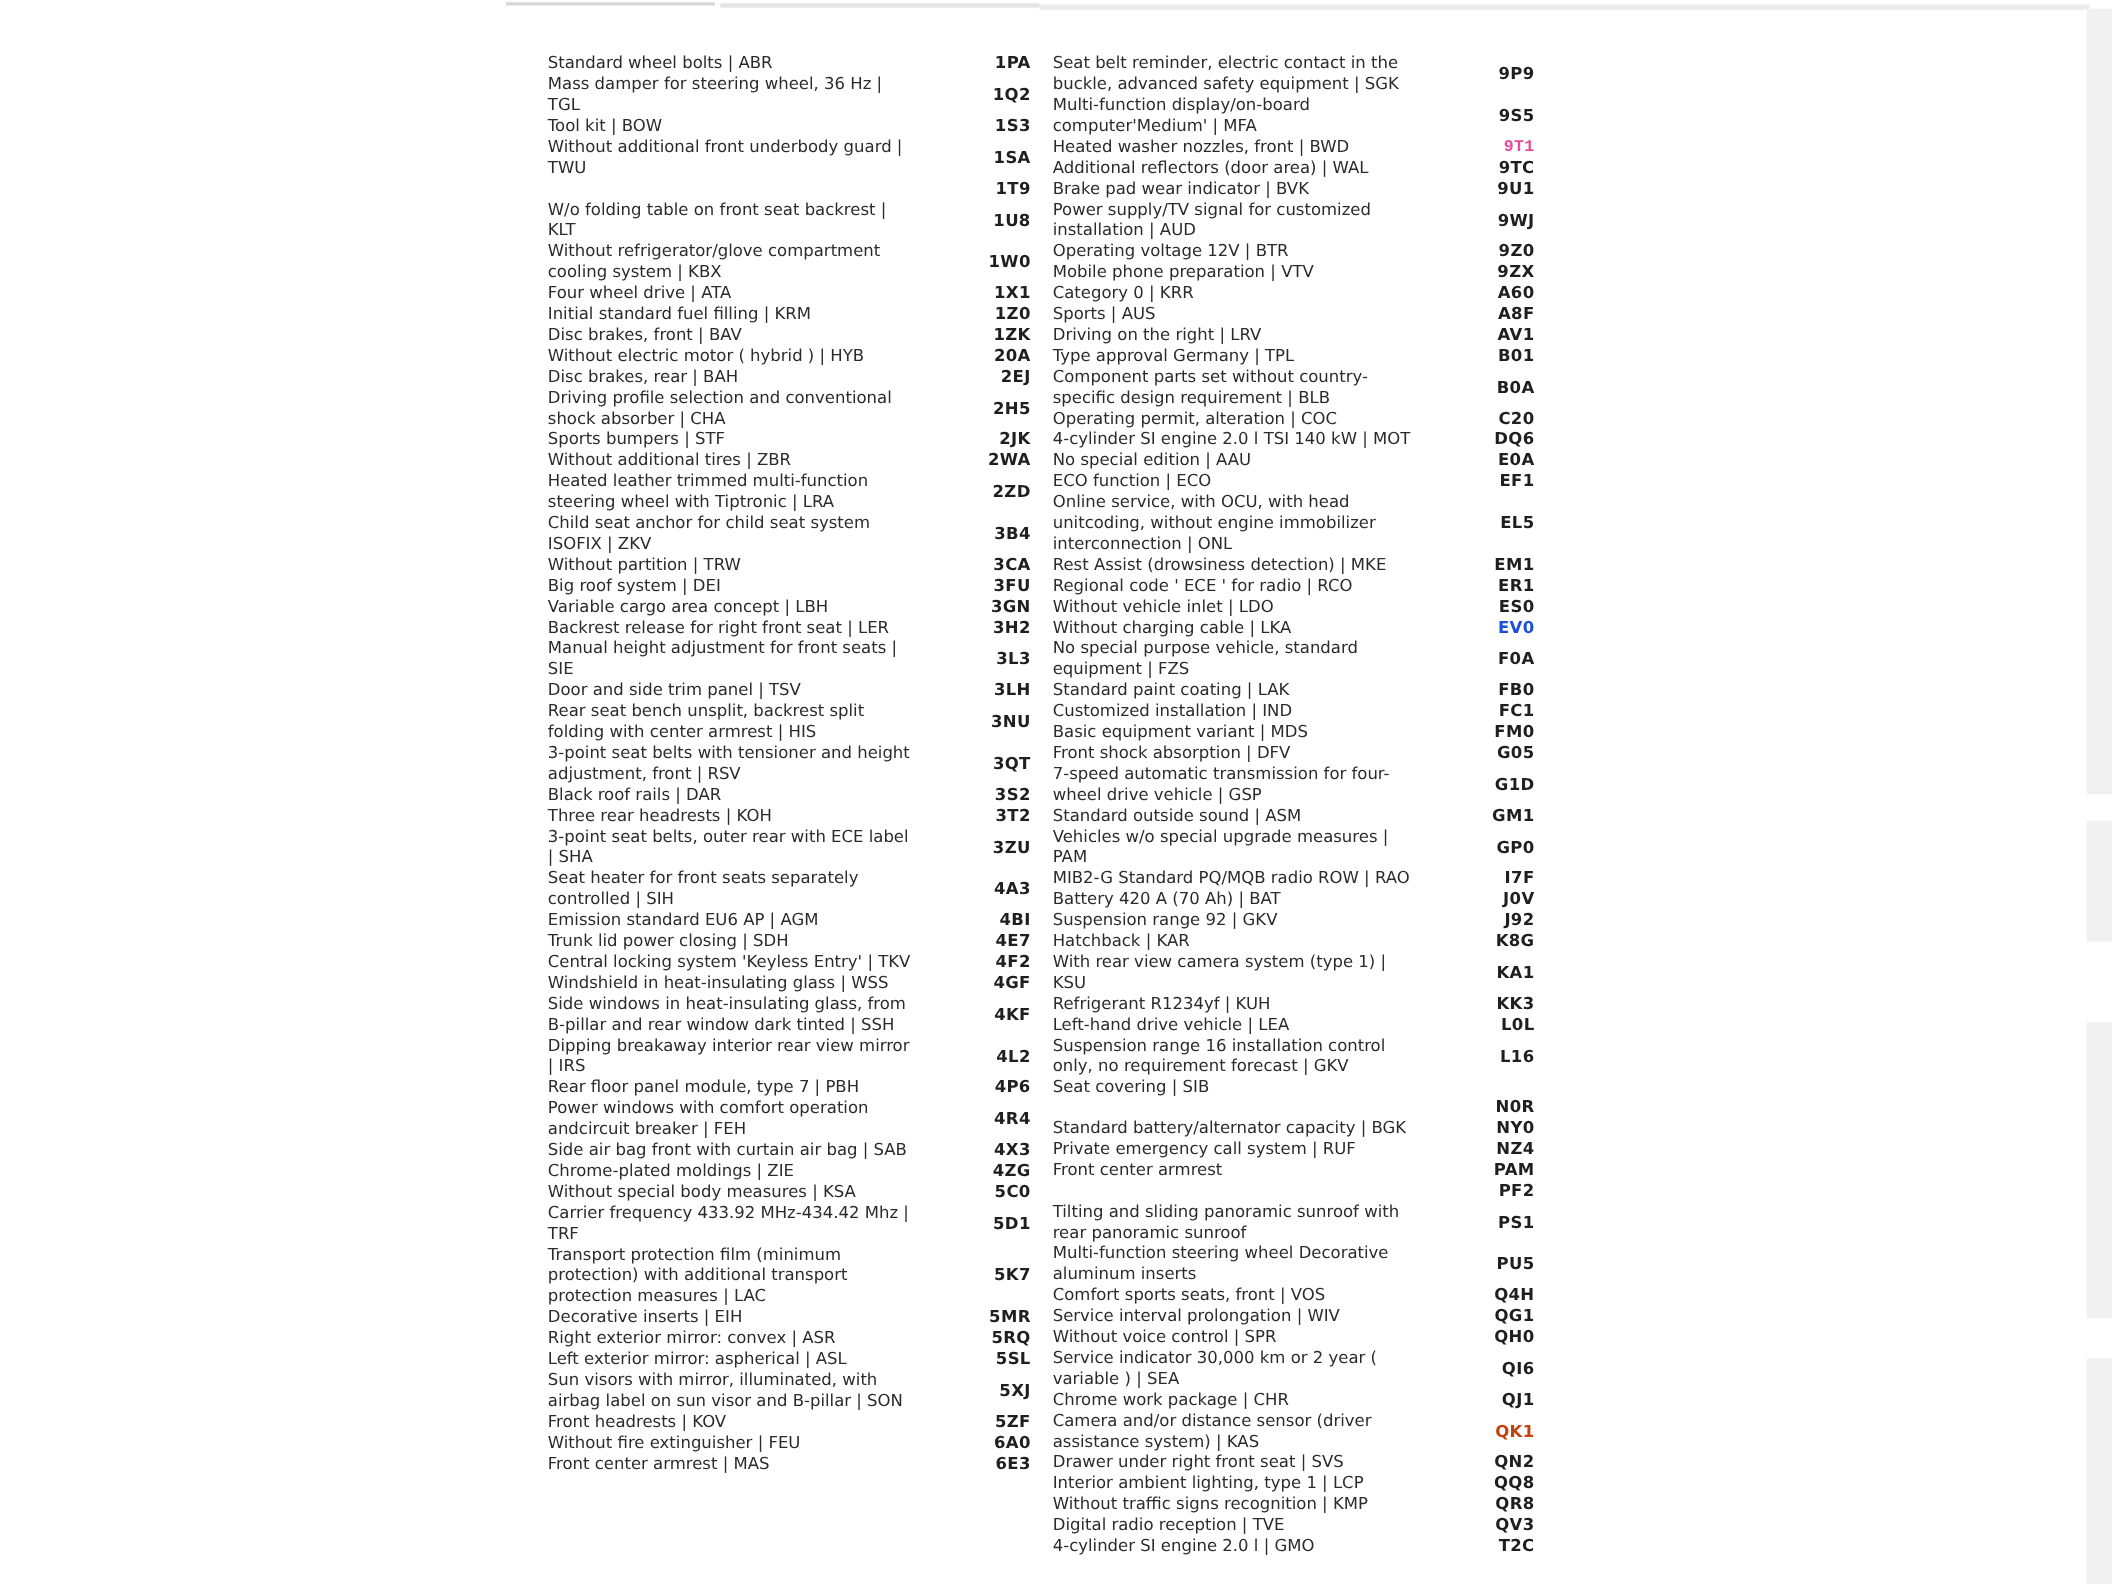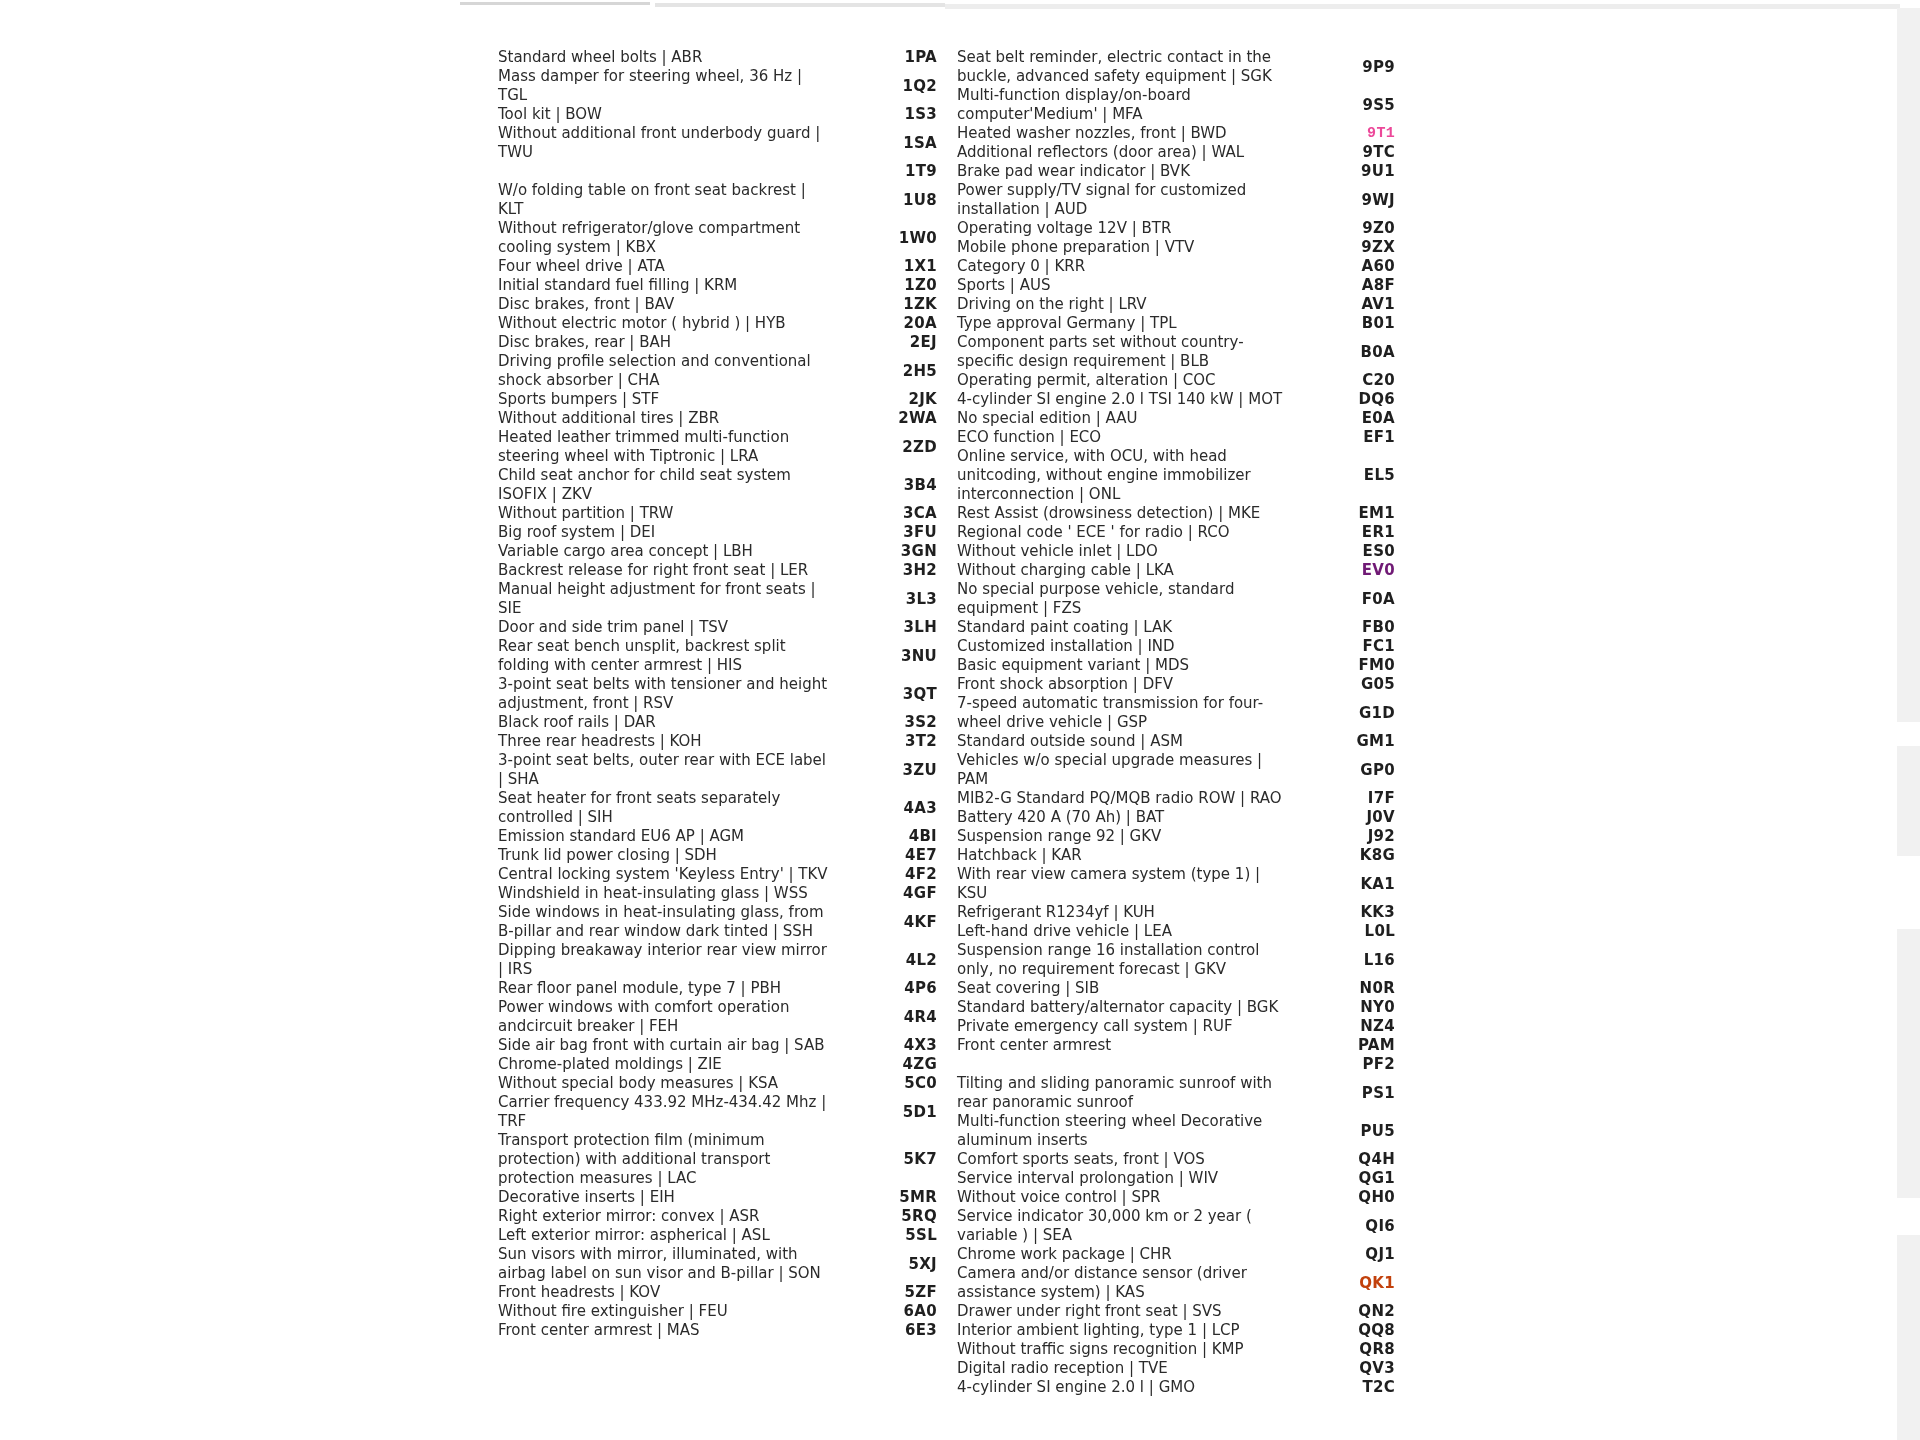--- a/index.html
+++ b/index.html
@@ -356,21 +356,21 @@
     <div class="erow">
       <div class="desc">Regional code ' ECE ' for radio | RCO</div>
       <div class="code" style="color: rgb(31, 31, 31);">ER1</div>
     </div>
     <div class="erow">
       <div class="desc">Without vehicle inlet | LDO</div>
       <div class="code" style="color: rgb(31, 31, 31);">ES0</div>
     </div>
     <div class="erow">
       <div class="desc">Without charging cable | LKA</div>
-      <div class="code" style="color: #701a75;">EV0</div>
+      <div class="code" style="color: #1d4ed8;">EV0</div>
     </div>
     <div class="erow">
       <div class="desc">No special purpose vehicle, standard
 equipment | FZS</div>
       <div class="code" style="color: rgb(31, 31, 31);">F0A</div>
     </div>
     <div class="erow">
       <div class="desc">Standard paint coating | LAK</div>
       <div class="code" style="color: rgb(31, 31, 31);">FB0</div>
     </div>
@@ -429,21 +429,21 @@
       <div class="desc">Left-hand drive vehicle | LEA</div>
       <div class="code" style="color: rgb(31, 31, 31);">L0L</div>
     </div>
     <div class="erow">
       <div class="desc">Suspension range 16 installation control
 only, no requirement forecast | GKV</div>
       <div class="code" style="color: rgb(31, 31, 31);">L16</div>
     </div>
     <div class="erow">
       <div class="desc">Seat covering | SIB</div>
-      <div class="code" style="color: rgb(31, 31, 31);">N0R</div>
+      <div class="code" style="color: rgb(31, 31, 31); margin-top: 18px;">N0R</div>
     </div>
     <div class="erow">
       <div class="desc">Standard battery/alternator capacity | BGK</div>
       <div class="code" style="color: rgb(31, 31, 31);">NY0</div>
     </div>
     <div class="erow">
       <div class="desc">Private emergency call system | RUF</div>
       <div class="code" style="color: rgb(31, 31, 31);">NZ4</div>
     </div>
     <div class="erow">

